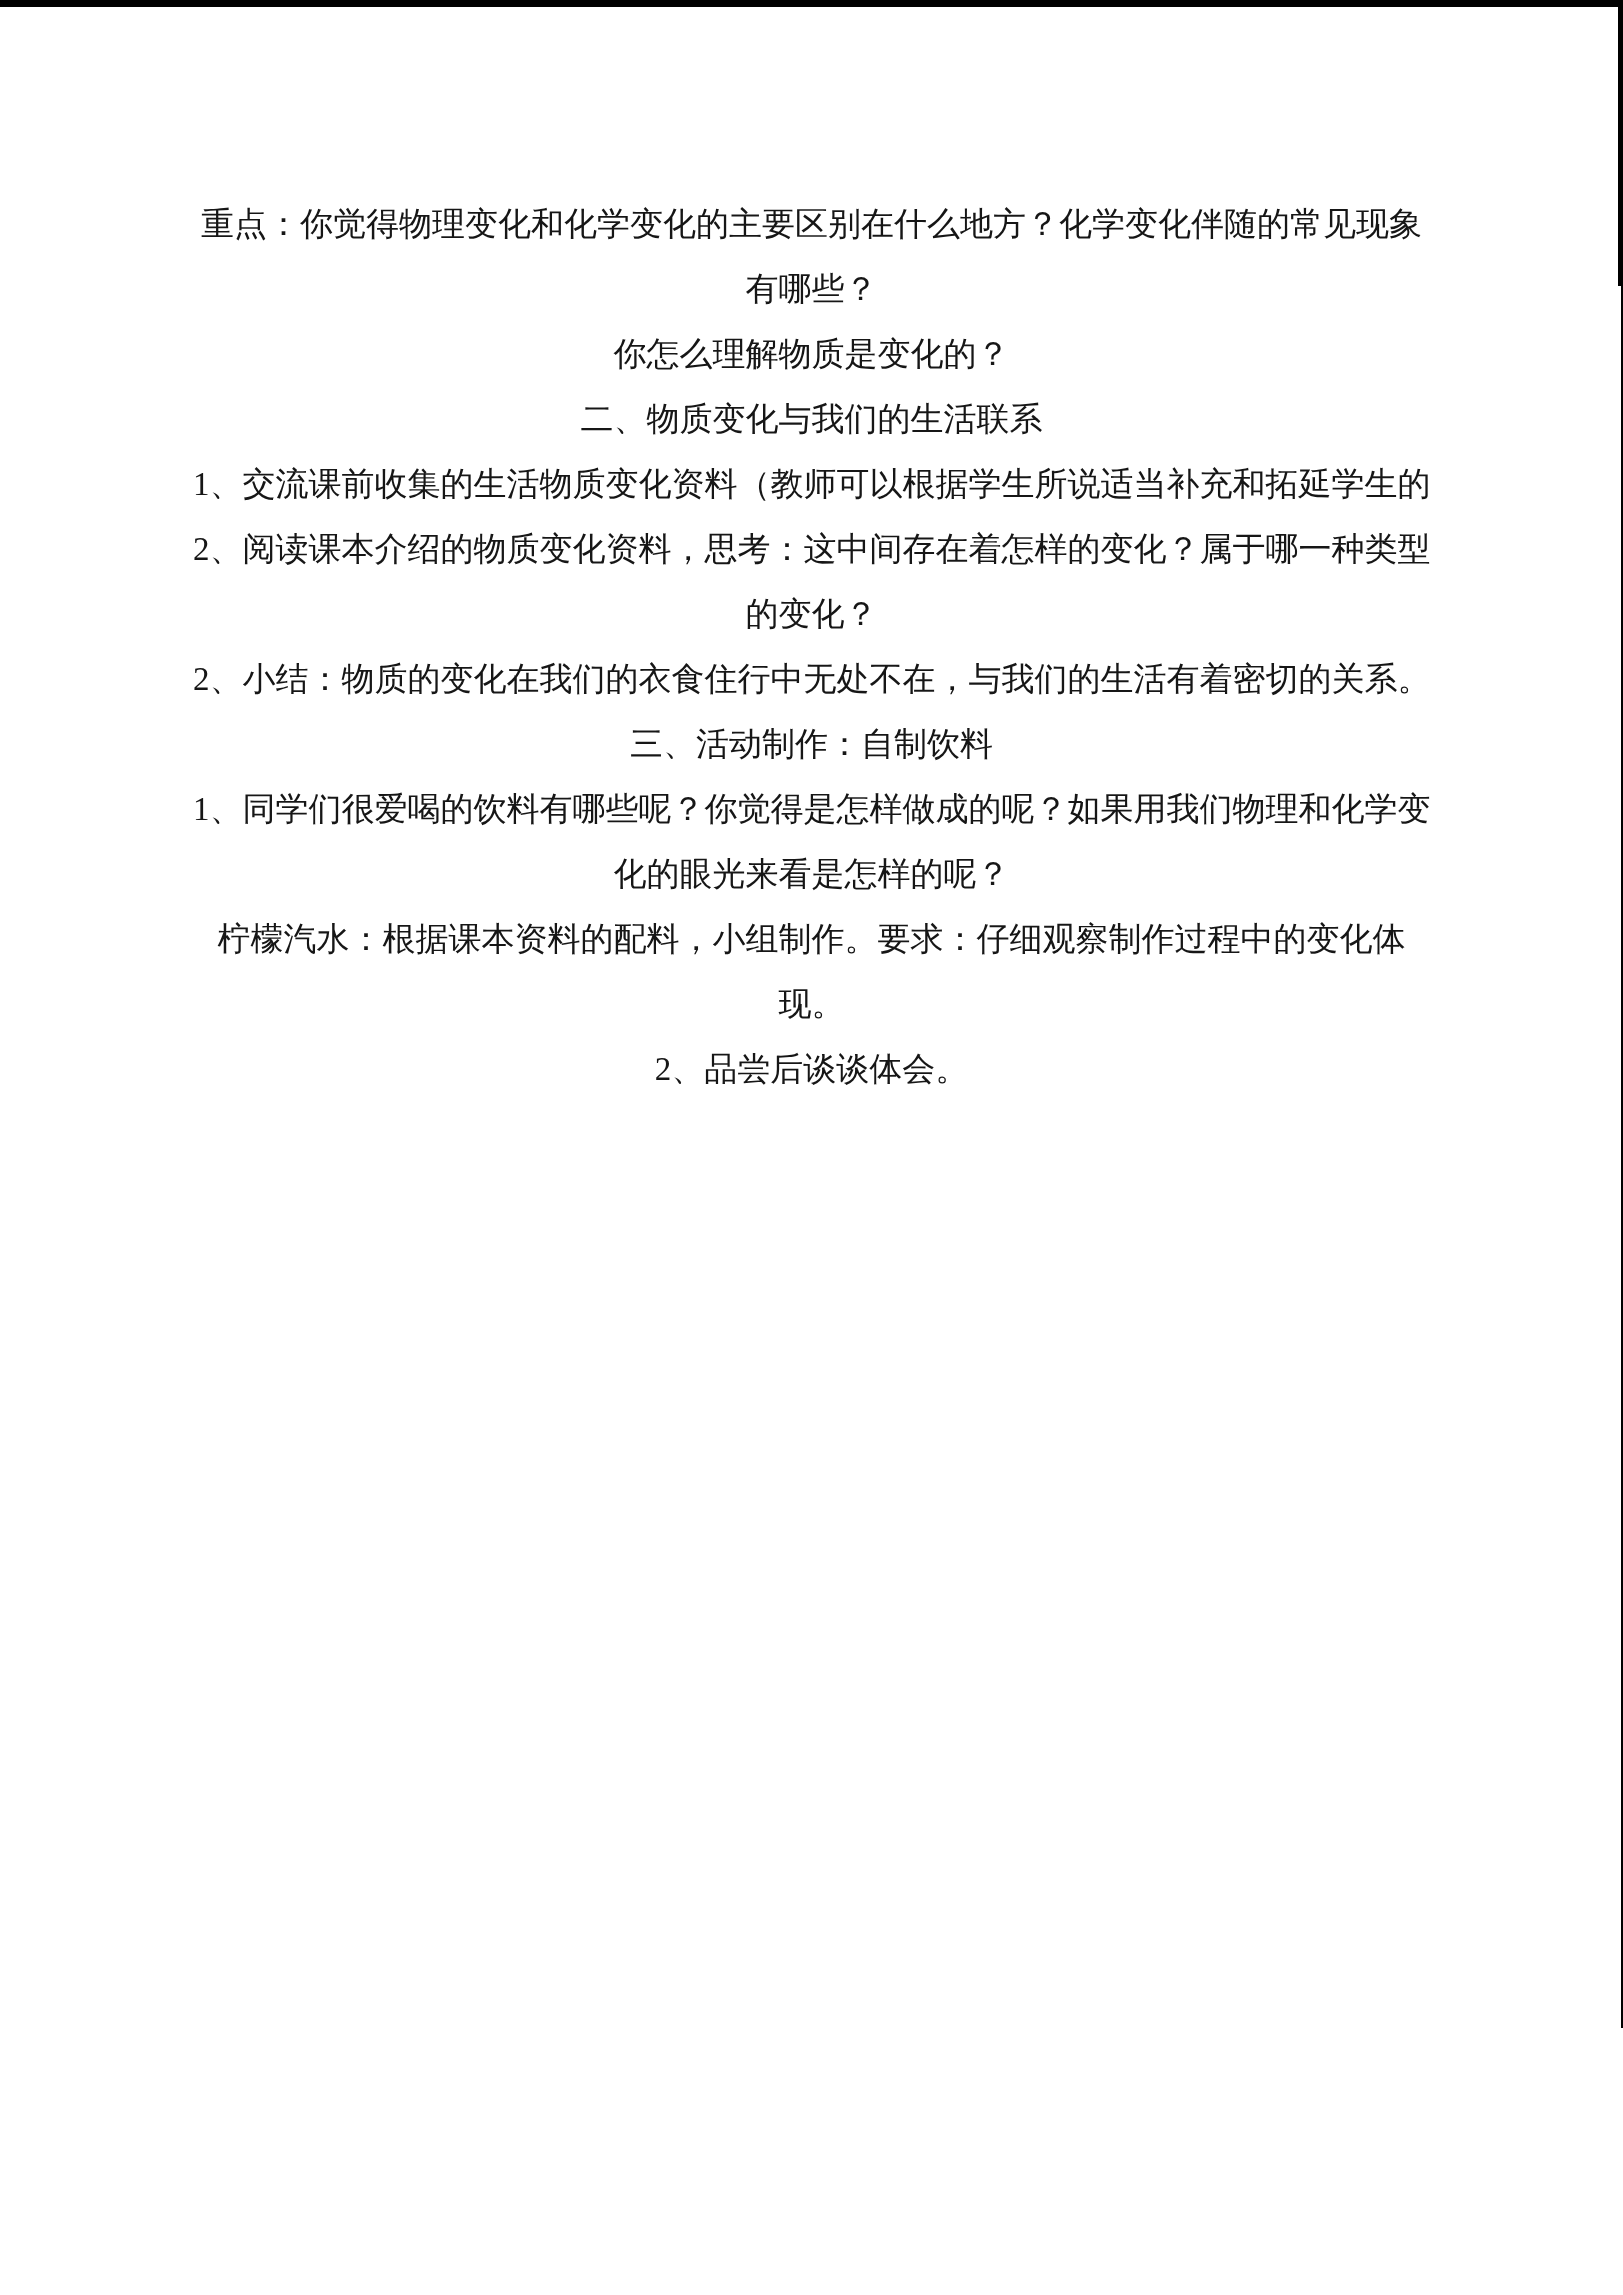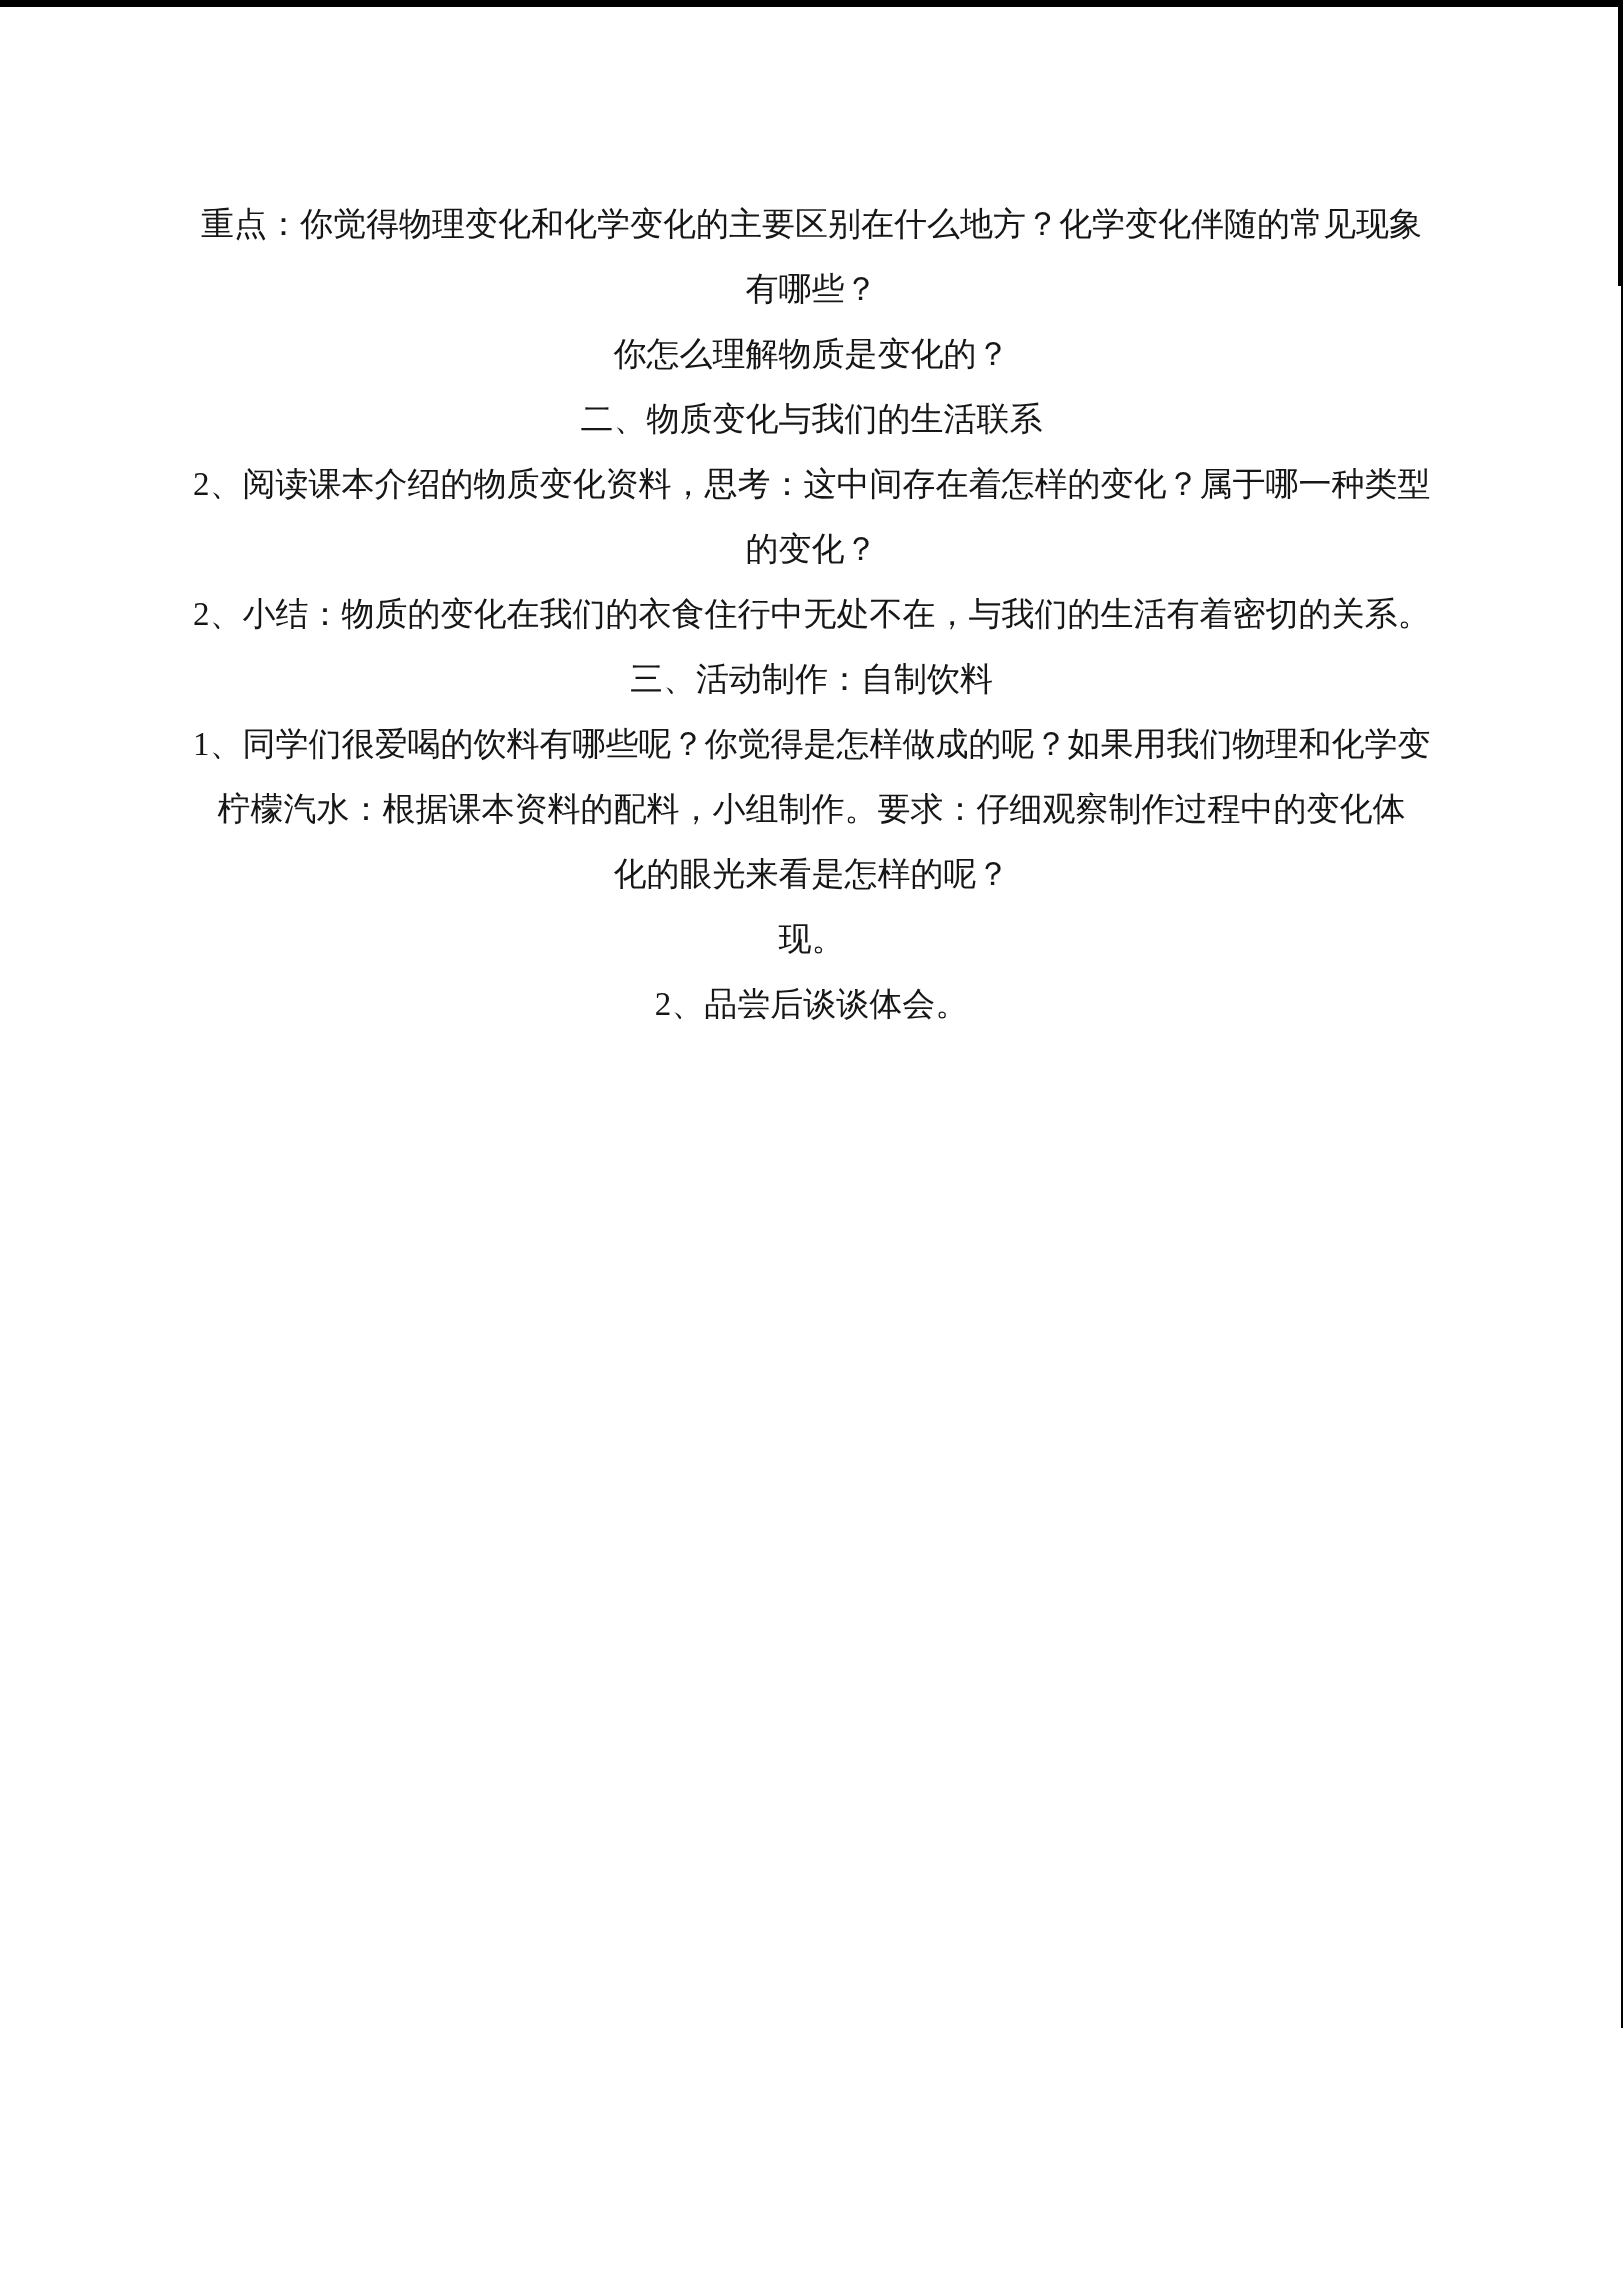--- a/index.html
+++ b/index.html
@@ -59,25 +59,26 @@
 
   <div class="scan-top-bar"></div>
   <div class="scan-right-line"></div>
   <div class="scan-right-line-thick"></div>
 
   <div class="text-block">
     <div class="text-line">重点：你觉得物理变化和化学变化的主要区别在什么地方？化学变化伴随的常见现象</div>
     <div class="text-line">有哪些？</div>
     <div class="text-line">你怎么理解物质是变化的？</div>
     <div class="text-line">二、物质变化与我们的生活联系</div>
+    <div class="text-line">1、交流课前收集的生活物质变化资料（教师可以根据学生所说适当补充和拓延学生的</div>
     <div class="text-line">2、阅读课本介绍的物质变化资料，思考：这中间存在着怎样的变化？属于哪一种类型</div>
     <div class="text-line">的变化？</div>
     <div class="text-line">2、小结：物质的变化在我们的衣食住行中无处不在，与我们的生活有着密切的关系。</div>
     <div class="text-line">三、活动制作：自制饮料</div>
     <div class="text-line">1、同学们很爱喝的饮料有哪些呢？你觉得是怎样做成的呢？如果用我们物理和化学变</div>
+    <div class="text-line">化的眼光来看是怎样的呢？</div>
     <div class="text-line">柠檬汽水：根据课本资料的配料，小组制作。要求：仔细观察制作过程中的变化体</div>
-    <div class="text-line">化的眼光来看是怎样的呢？</div>
     <div class="text-line">现。</div>
     <div class="text-line">2、品尝后谈谈体会。</div>
   </div>
 
 </div>
 
 
 </body></html>

